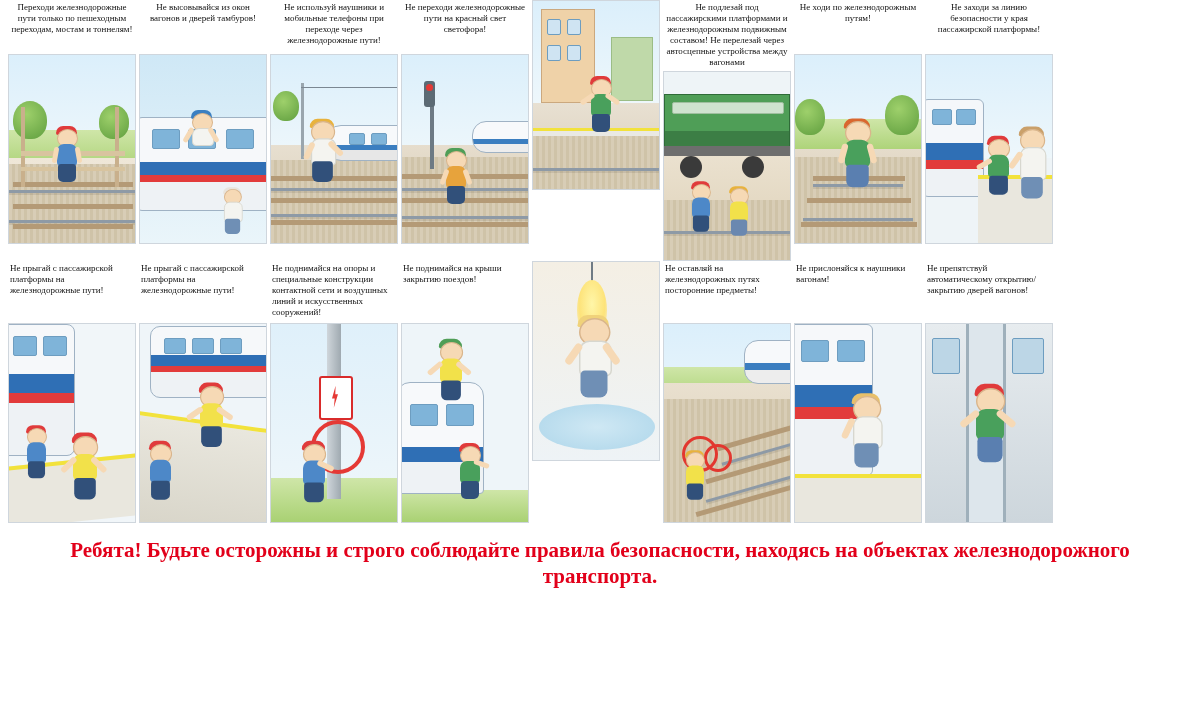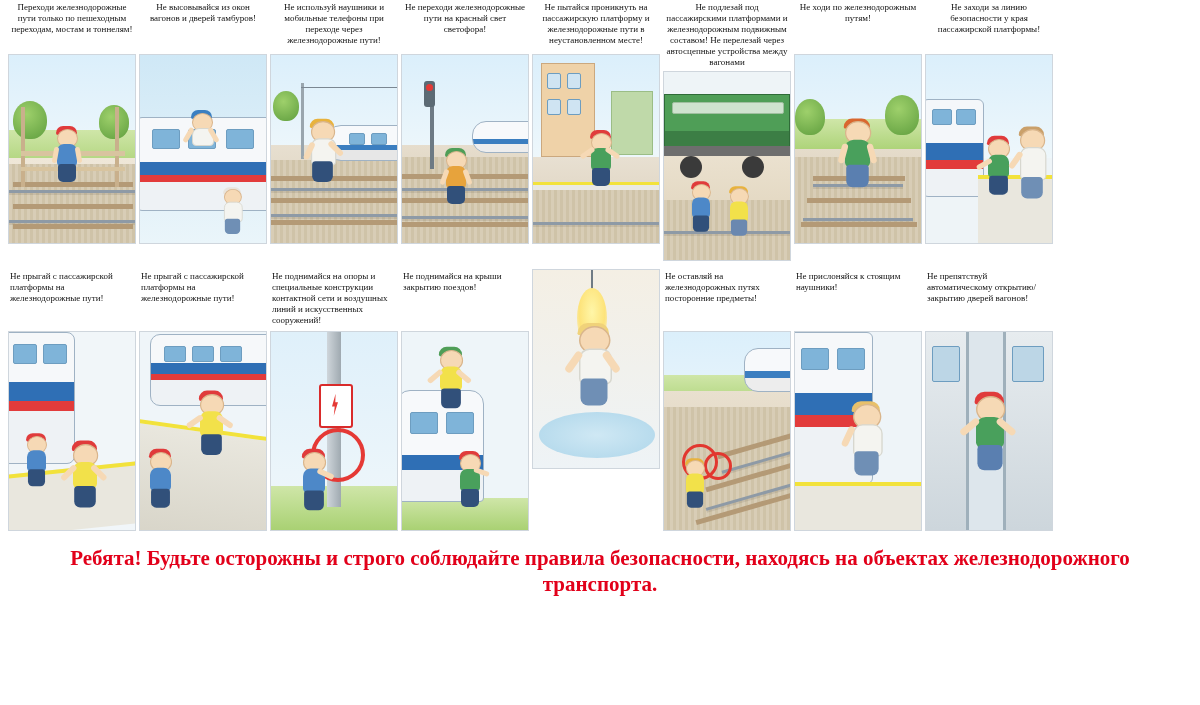--- a/index.html
+++ b/index.html
@@ -26,21 +26,21 @@
     font-family: "Liberation Serif", serif;
     font-weight: bold;
     font-size: 21px;
     letter-spacing: 0.2px;
     padding-top: 12px;
     padding-bottom: 6px;
   }
   .rows {
     display: flex;
     flex-direction: column;
-    gap: 8px;
+    gap: 0;
   }
   .row {
     display: flex;
     flex-direction: row;
     gap: 3px;
     align-items: flex-start;
   }
   .cell {
     width: 128px;
     display: flex;
@@ -288,21 +288,20 @@
               <div class="head"></div>
             <div class="body" style="background:#e7a33c;"></div>
             <div class="arm" style="left:-4px;top:18px;transform:rotate(20deg);"></div>
             <div class="arm" style="left:19px;top:18px;transform:rotate(-20deg);"></div>
             <div class="legs dark"></div>
           </div>
         </div>
       </div>
 
       <div class="cell">
-        <div class="caption">Не пытайся проникнуть на пассажирскую платформу и железнодорожные пути в неустановленном месте!</div>
         <div class="art">
           <div class="sky"></div>
           <div class="ground" style="height:46%;background:linear-gradient(#e8e0d2,#d9cdb6);"></div>
           <div class="bldg" style="left:8px;top:8px;width:52px;height:92px;background:#efd2a8;"></div>
           <div class="win" style="left:14px;top:18px;width:12px;height:14px;background:#cfe4f2;"></div>
           <div class="win" style="left:34px;top:18px;width:12px;height:14px;background:#cfe4f2;"></div>
           <div class="win" style="left:14px;top:44px;width:12px;height:14px;background:#cfe4f2;"></div>
           <div class="win" style="left:34px;top:44px;width:12px;height:14px;background:#cfe4f2;"></div>
           <div class="bldg" style="right:6px;top:36px;width:40px;height:62px;background:#bfd9a9;border-color:#9bbd86;"></div>
           <div class="platform" style="left:0;right:0;bottom:44px;height:14px;"></div>
@@ -533,21 +532,21 @@
           <div class="kid" style="left:22px;top:128px;transform:scale(0.9);">
             <div class="hair"></div>
               <div class="head"></div>
             <div class="body" style="background:#f2e14a;"></div>
             <div class="legs dark"></div>
           </div>
         </div>
       </div>
 
       <div class="cell">
-        <div class="caption">Не прислоняйся к стоящим наушники!</div>
+        <div class="caption">Не прислоняйся к наушники вагонам!</div>
         <div class="art">
           <div class="sky" style="height:100%;background:#eef4f8;"></div>
           <div class="train" style="left:-8px;top:0;width:84px;height:150px;border-radius:0 6px 6px 0;background:linear-gradient(180deg,#f6f8fa 0 40%,#2f6fb5 40% 55%,#e23b3b 55% 63%,#eef2f5 63%);"></div>
           <div class="win" style="left:6px;top:16px;width:26px;height:20px;"></div>
           <div class="win" style="left:42px;top:16px;width:26px;height:20px;"></div>
           <div class="platform" style="left:0;right:0;bottom:0;height:44px;background:#e9e7de;border-top:4px solid #f2e23b;"></div>
           <div class="kid" style="left:58px;top:72px;transform:scale(1.35);">
             <div class="hair" style="background:#e8c06a;"></div>
               <div class="head"></div>
             <div class="body white"></div>

